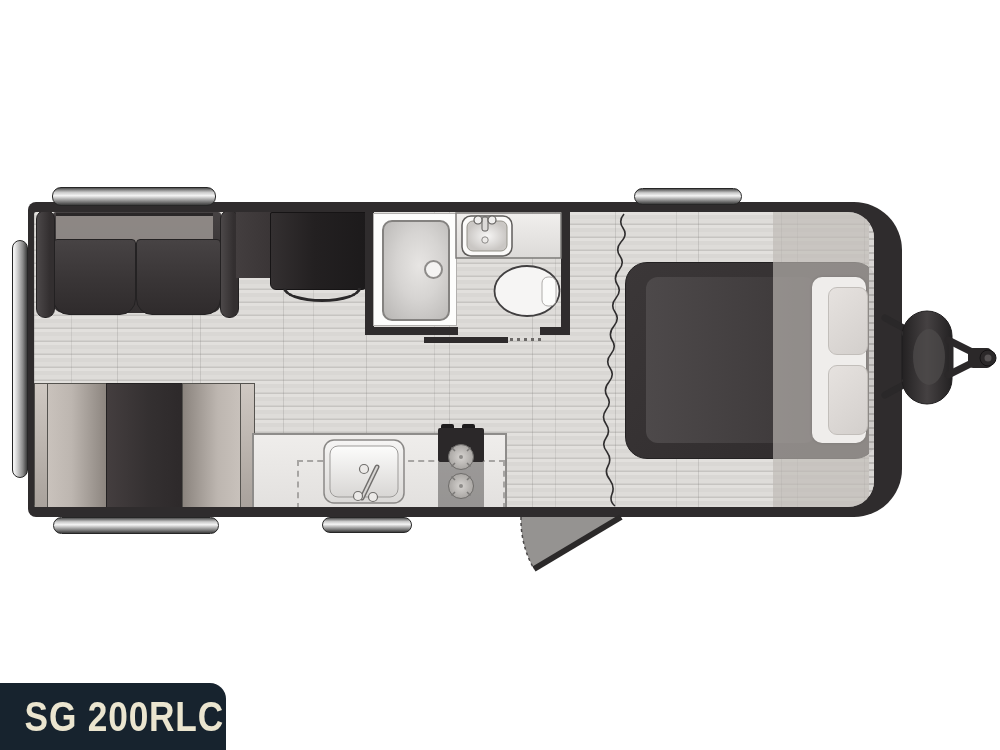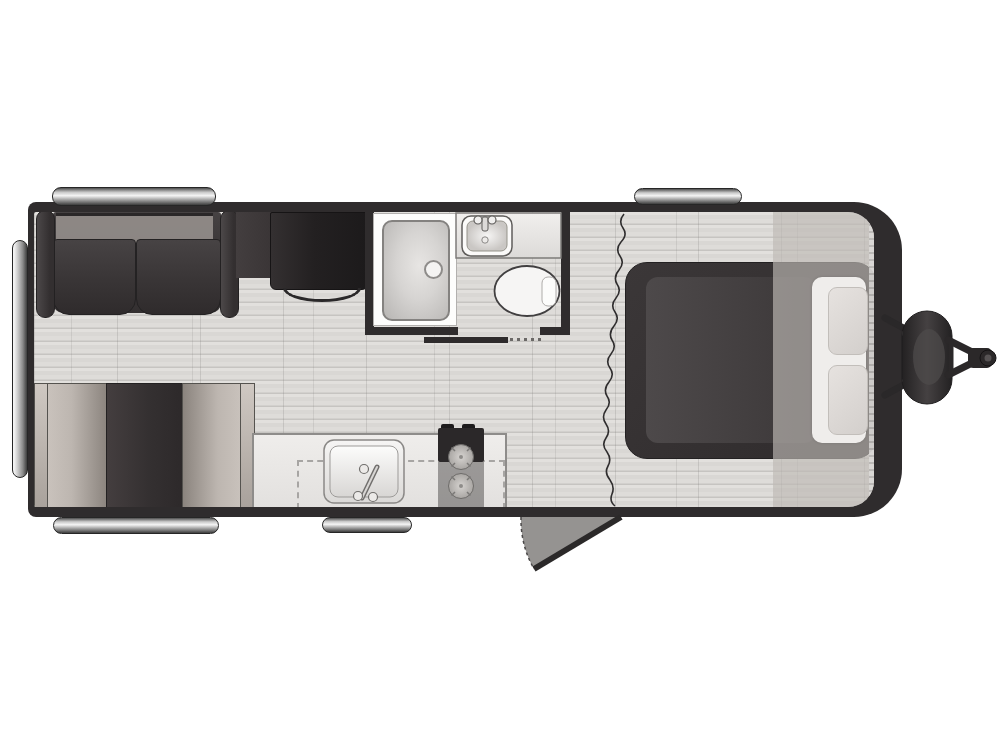--- a/index.html
+++ b/index.html
@@ -227,14 +227,17 @@
     <path d="M27,100 L62,81" stroke="#2a2829" stroke-width="7" stroke-linecap="round"></path>
     <rect x="44" y="16" width="50" height="93" rx="25" fill="url(#tkG)" stroke="#1f1d1e"></rect>
     <ellipse cx="71" cy="62" rx="16" ry="28" fill="#4f4b4c" opacity="0.7"></ellipse>
     <path d="M90,45 L116,58 M90,80 L116,67" stroke="#2b2829" stroke-width="7" stroke-linecap="round"></path>
     <path d="M93,47 L93,78" stroke="#2b2829" stroke-width="5"></path>
     <rect x="110" y="53" width="24" height="20" rx="5" fill="#2b2829"></rect>
     <circle cx="130" cy="63" r="8" fill="#2b2829" stroke="#141213" stroke-width="1"></circle>
     <circle cx="130" cy="63" r="3.5" fill="#565253"></circle>
   </svg>
 
+  <div class="abs model-plate">
+    <span>SG 200RLC</span>
+  </div>
 
 </div>
 
 </body></html>

